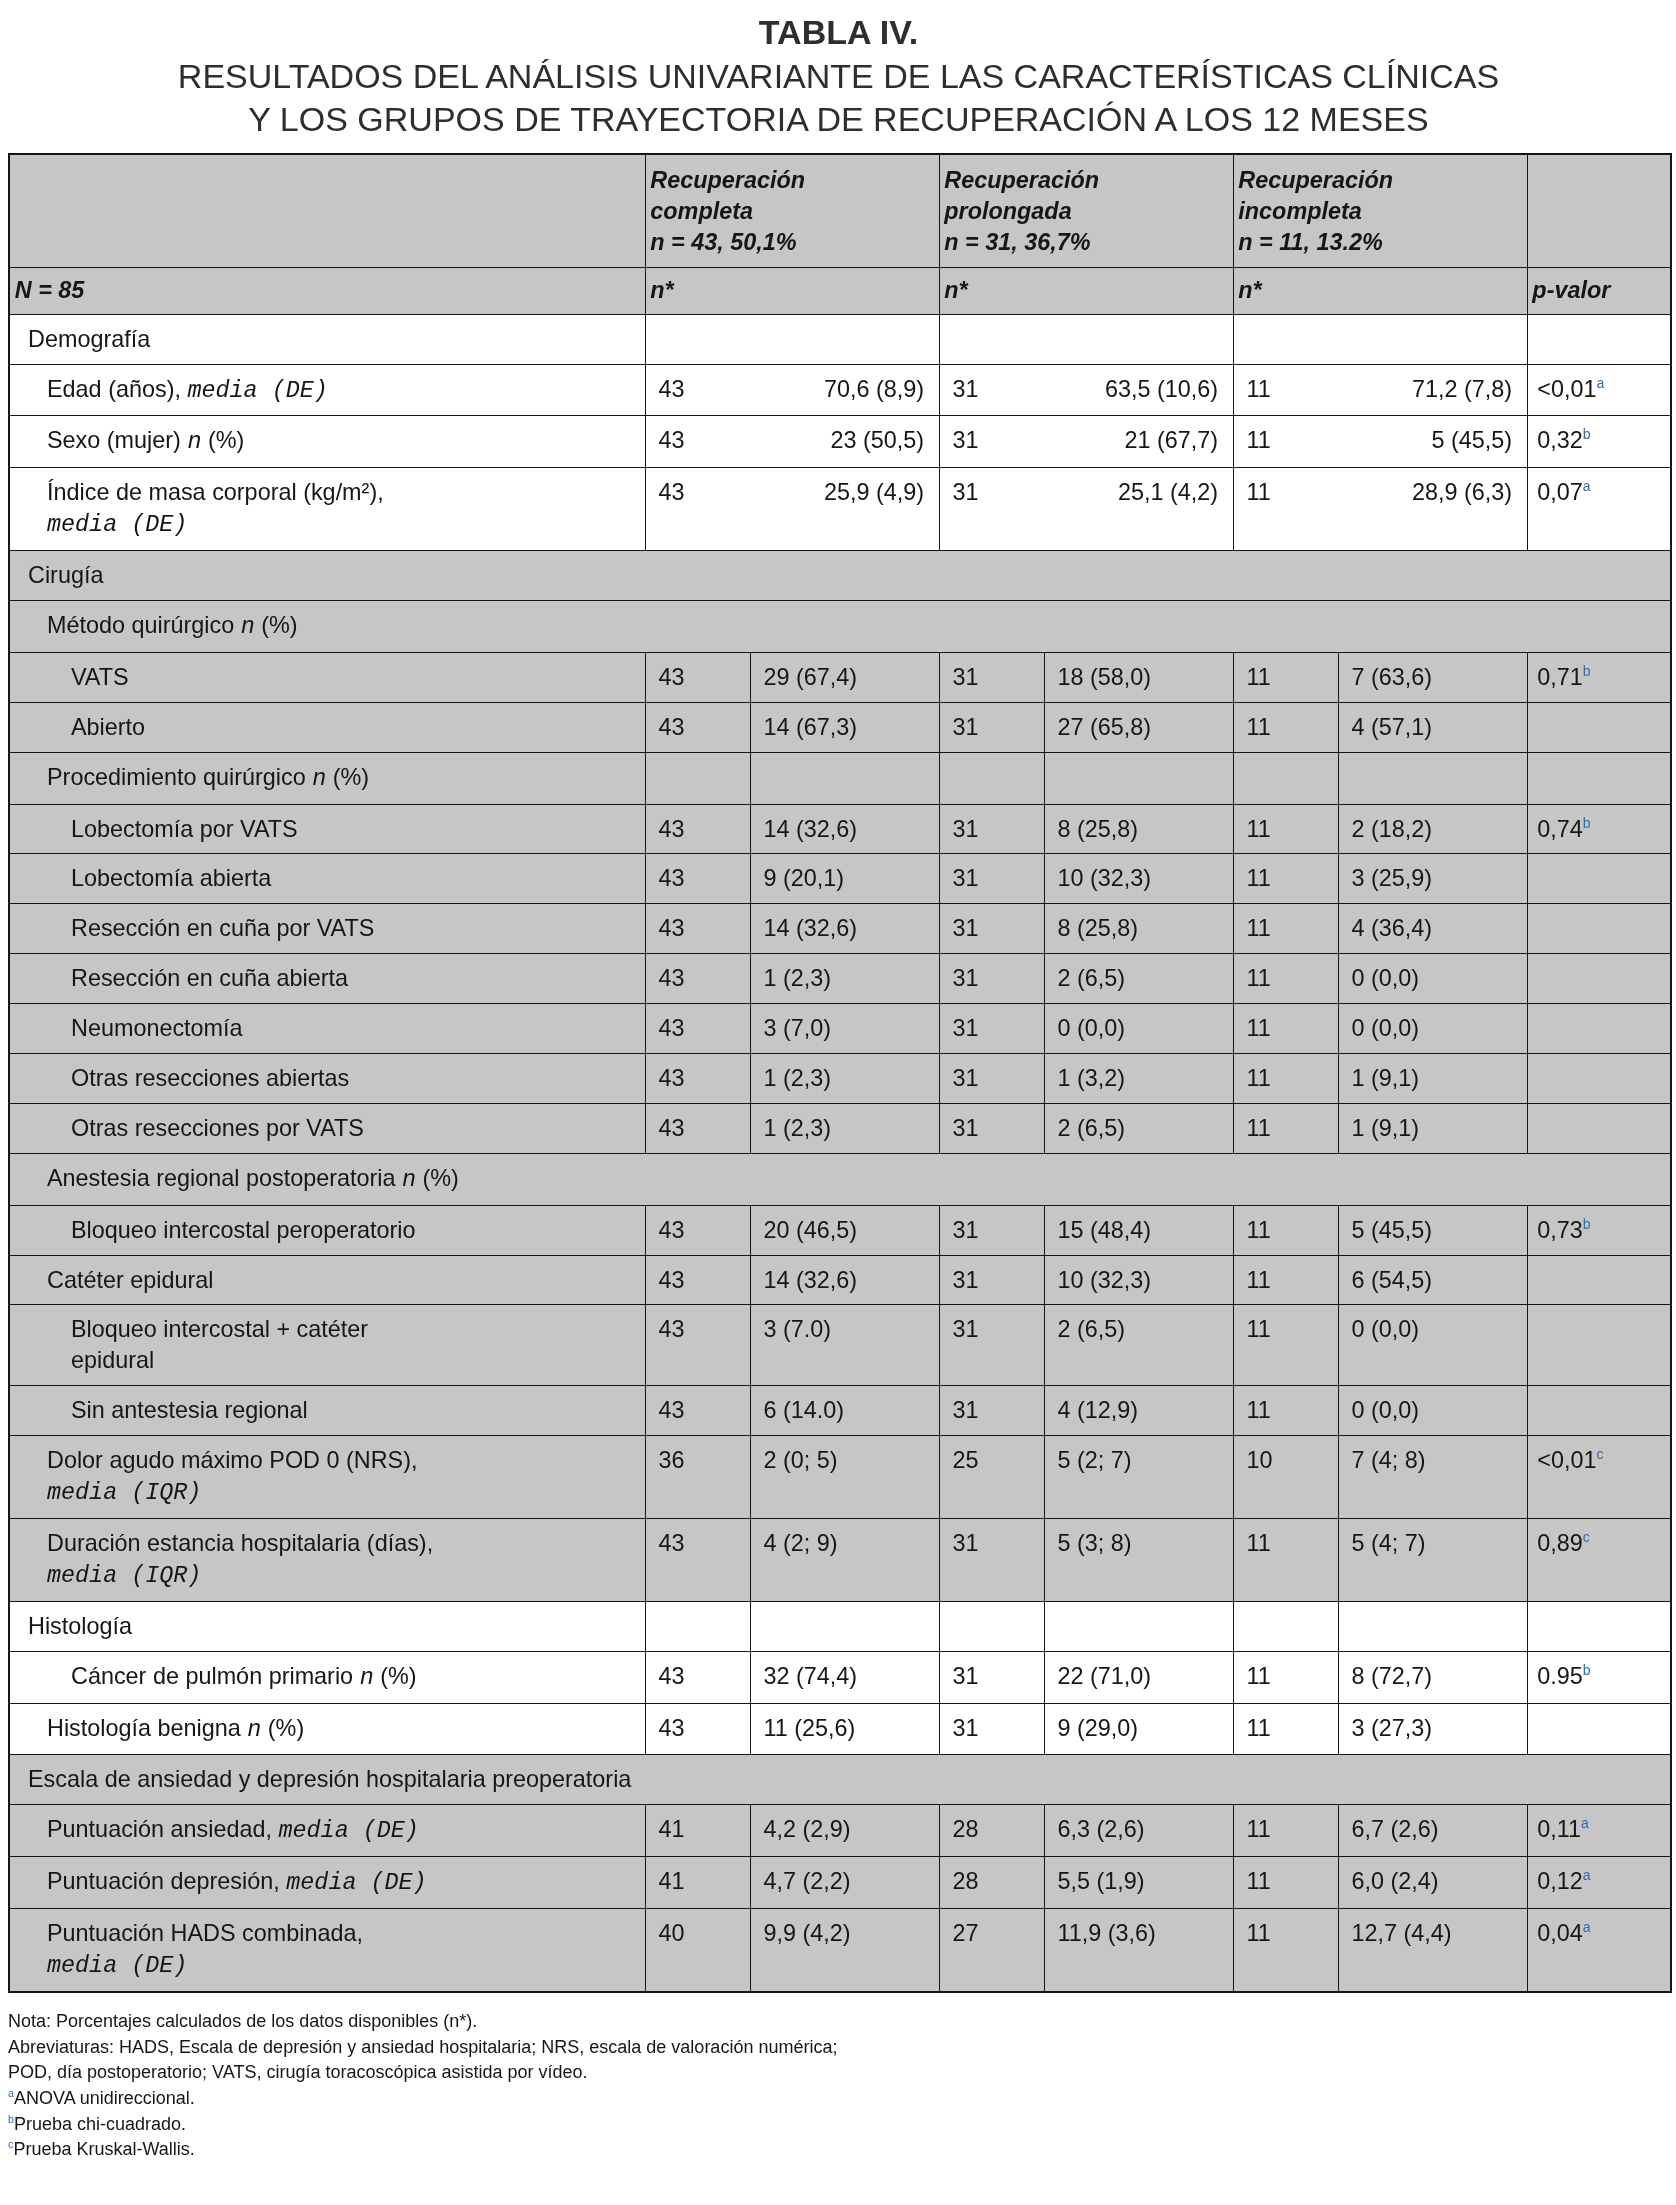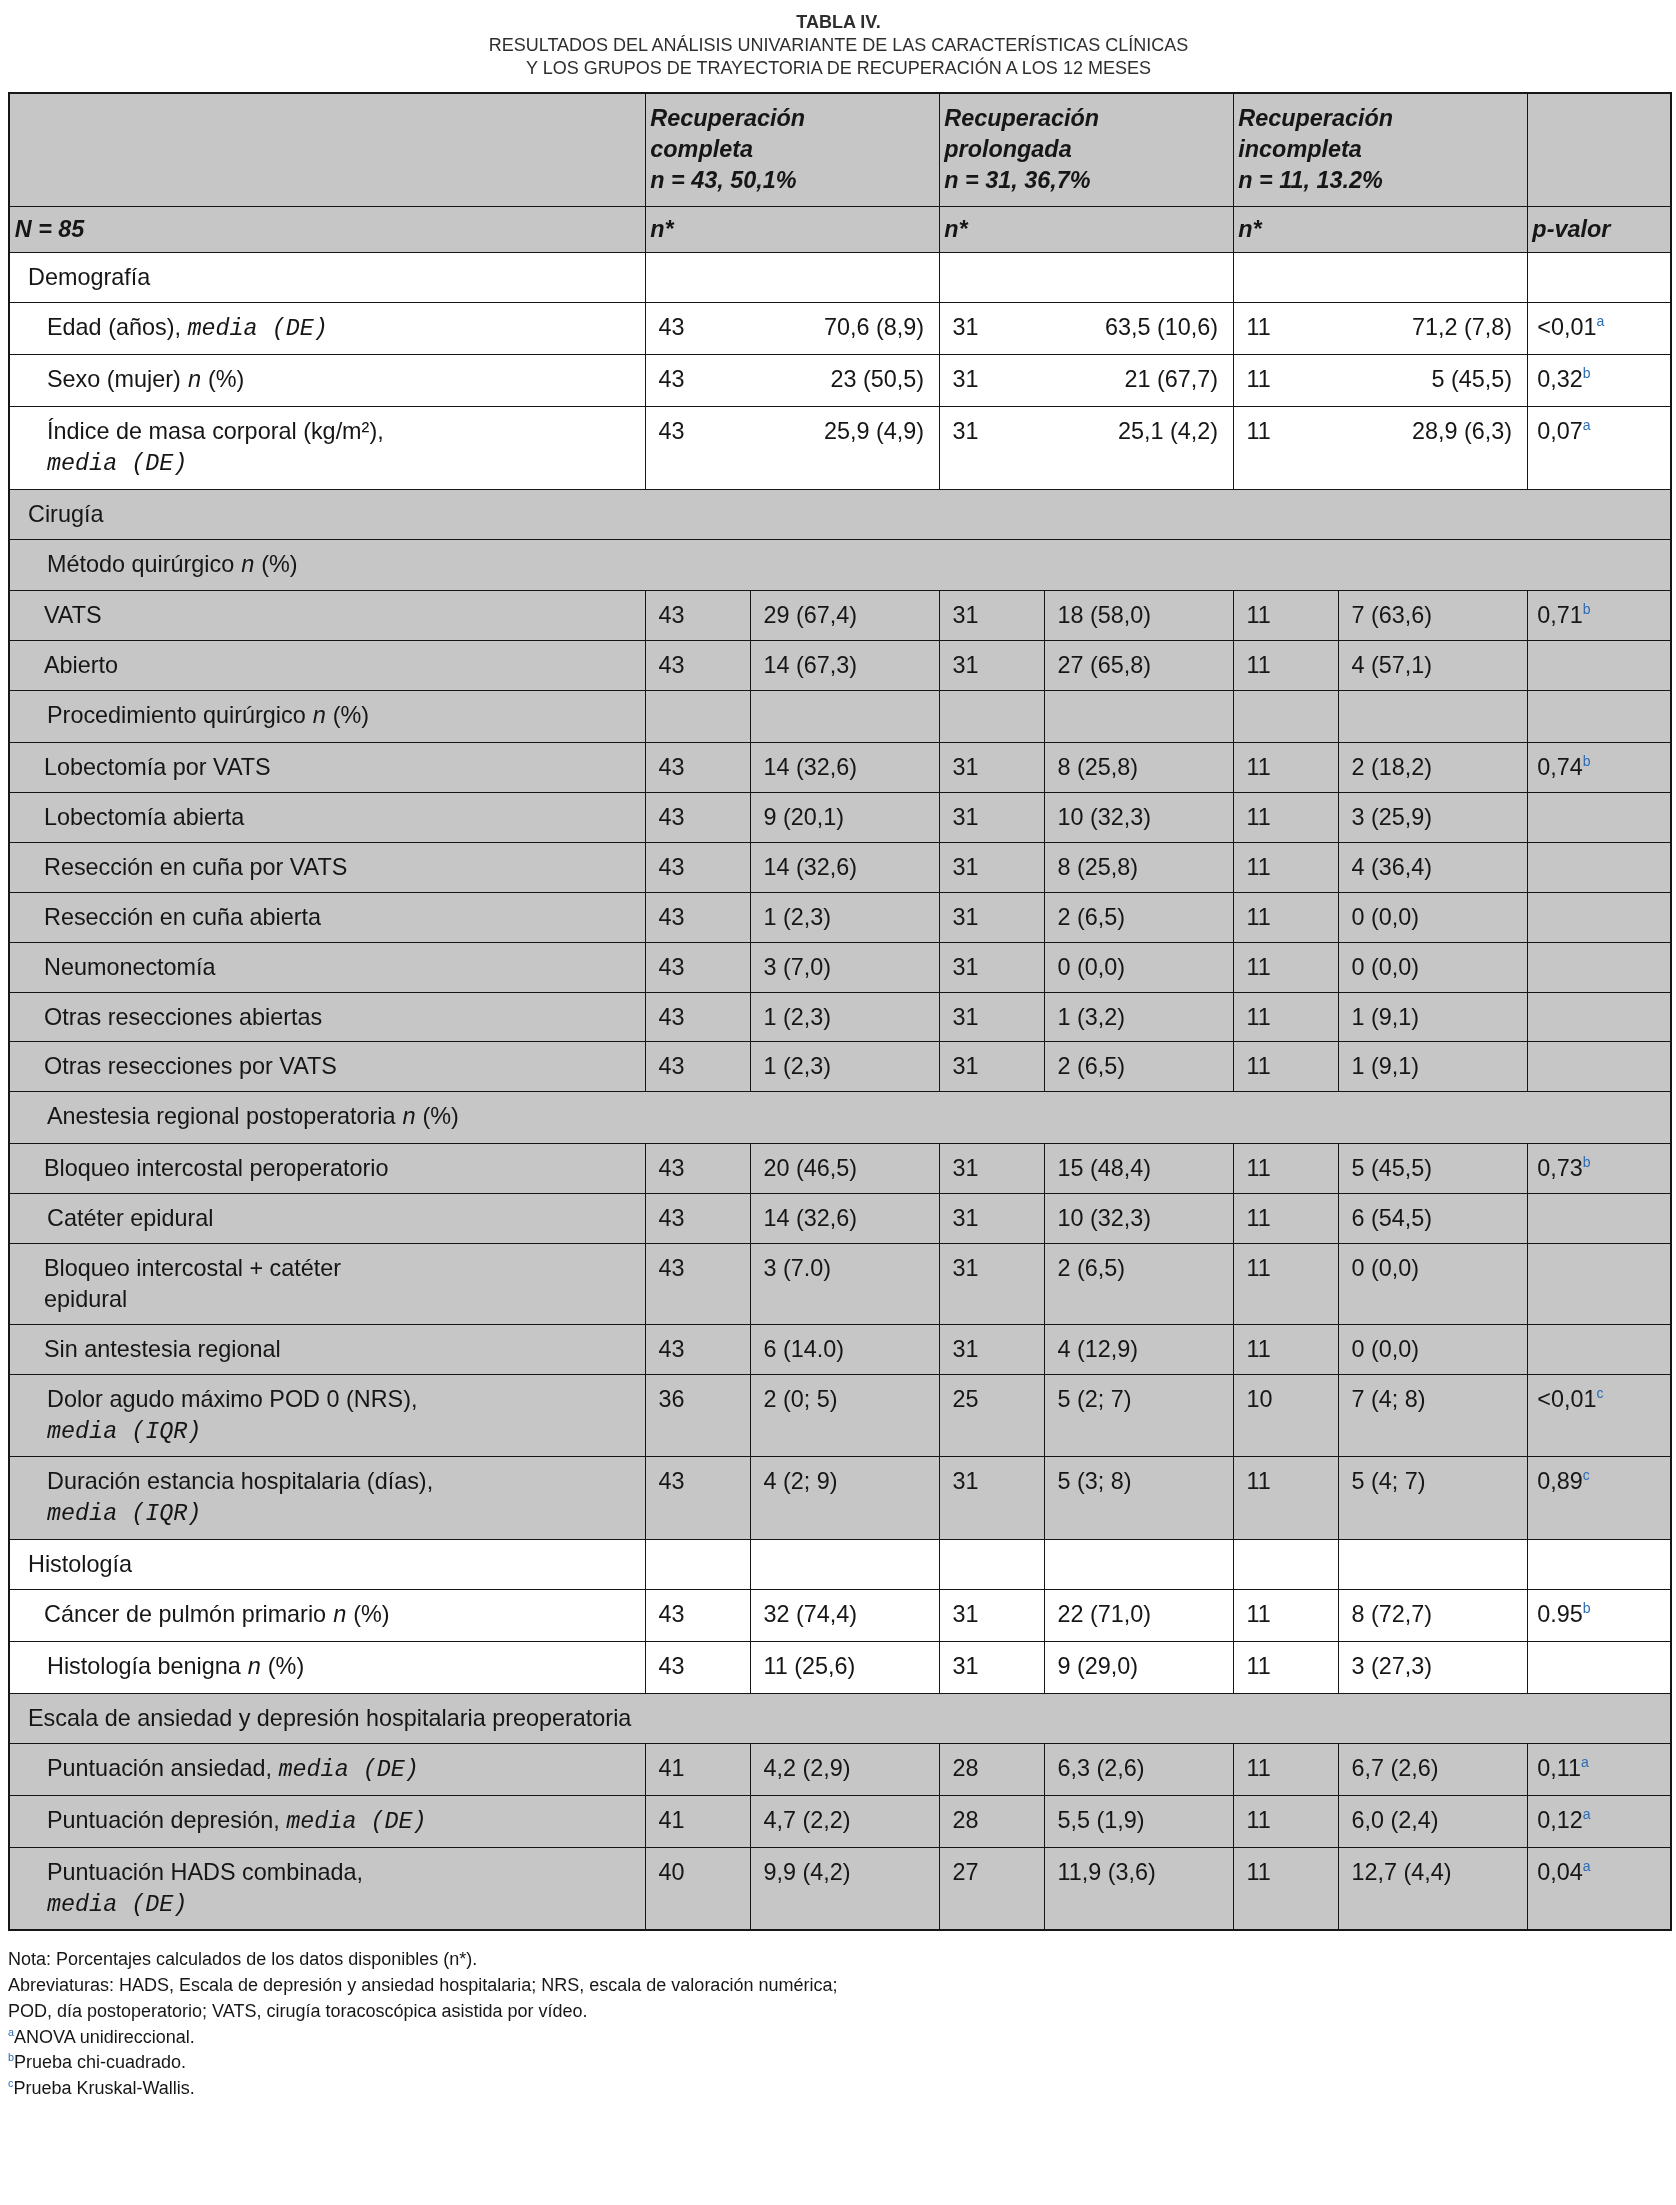--- a/index.html
+++ b/index.html
@@ -9,21 +9,21 @@
   }
   html,body{margin:0;padding:0;background:#fff;}
   body{
     width:1677px;
     font-family:"Liberation Sans","DejaVu Sans",sans-serif;
     color:#161616;
   }
   .page{padding:11.3px 8px 8px;}
   .title{
     text-align:center;
-    font-size:18px;
+    font-size:34px;
     line-height:1.28;
     color:#2e2e2e;
     margin:0 0 11.3px;
   }
   .title .t-num{font-weight:bold;}
   table.results{
     width:1661px;
     border-collapse:collapse;
     table-layout:fixed;
     border:2.4px solid var(--border);
@@ -41,21 +41,21 @@
     font-style:italic;
     text-align:left;
     padding:9.7px 4.8px;
   }
   tr.col-hdr th{padding:7.3px 4.8px;}
   td{padding:9px 8px;background:#fff;}
   tr.gray td{background:var(--shade);}
   td.lbl{text-align:left;margin-top:24px;}
   td.ind0{padding-left:18px;}
   td.ind1{padding-left:37px;}
-  td.ind2{padding-left:34px;}
+  td.ind2{padding-left:61px;}
   td.n-cell{padding-left:13px;white-space:nowrap;}
   td.v-cell{padding-left:13px;white-space:nowrap;}
   td.p-cell{padding-left:9.7px;white-space:nowrap;}
   tr.merged td.n-cell{border-right-style:hidden;}
   tr.merged td.v-cell{text-align:right;padding-right:14.5px;}
   .it{font-style:italic;font-family:Liberation Mono, monospace;}
   sup.fn{
     color:var(--link);
     font-size:60%;
     line-height:0;

